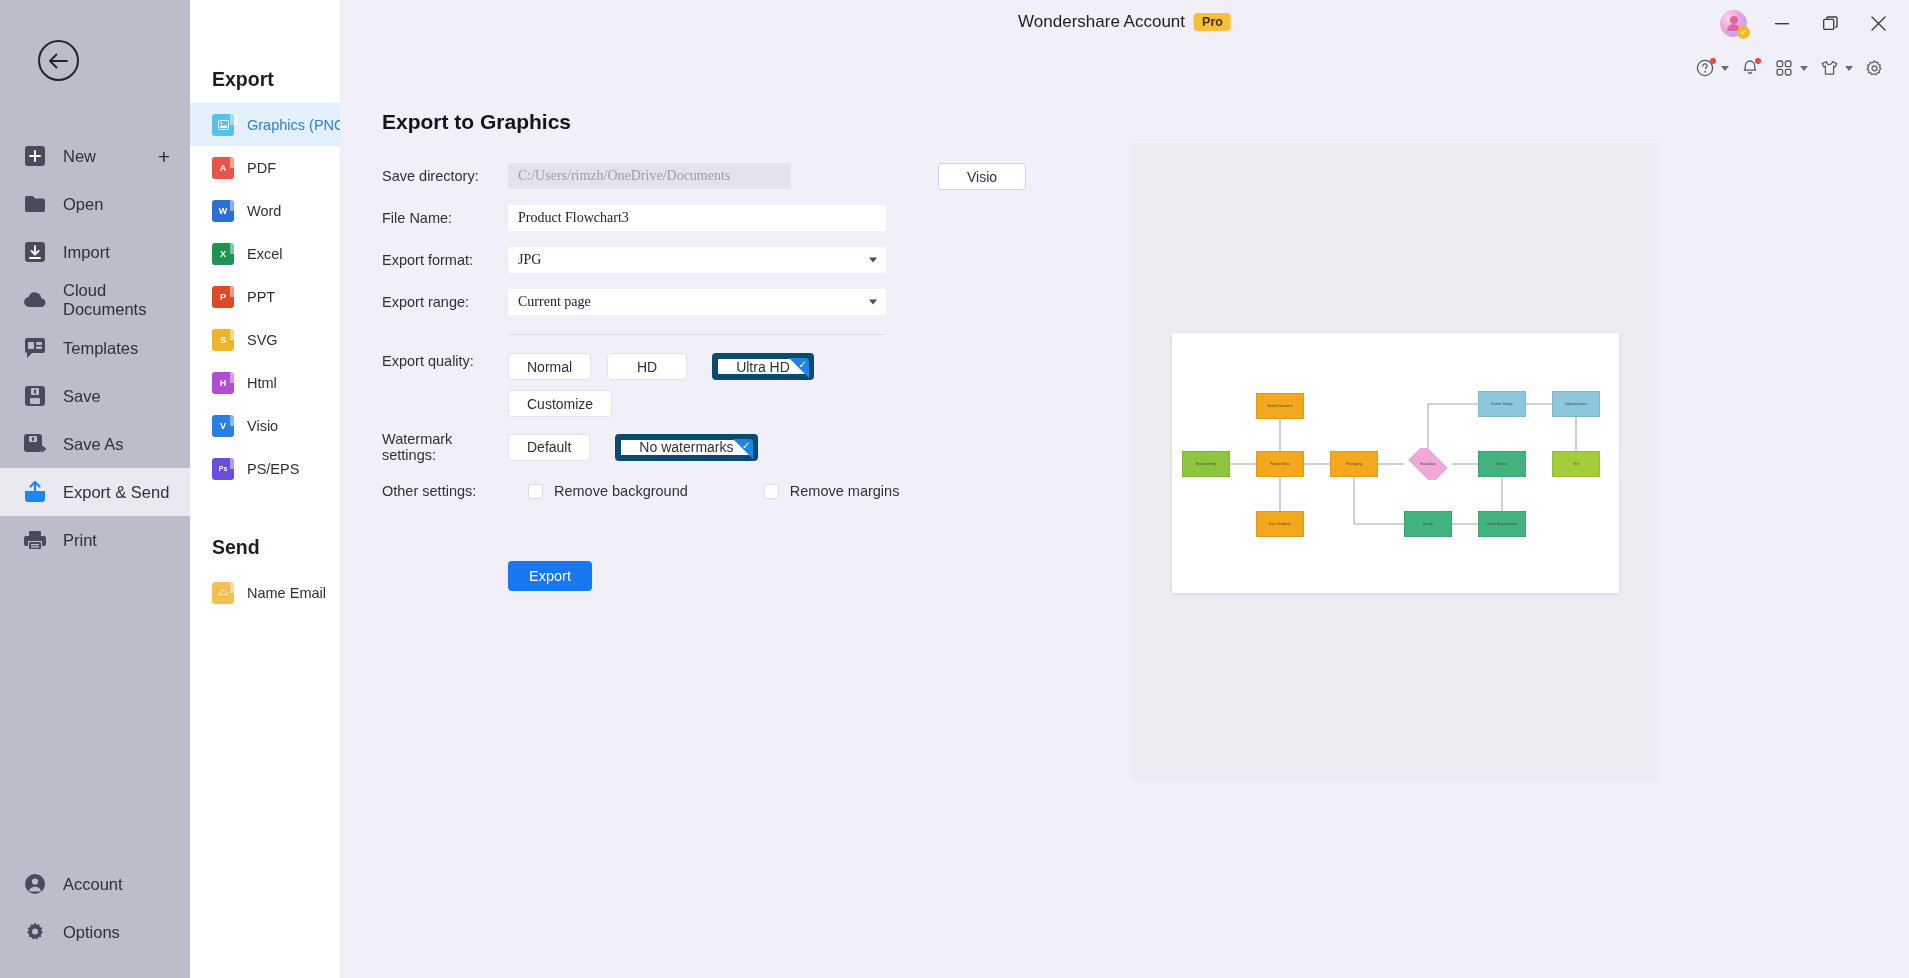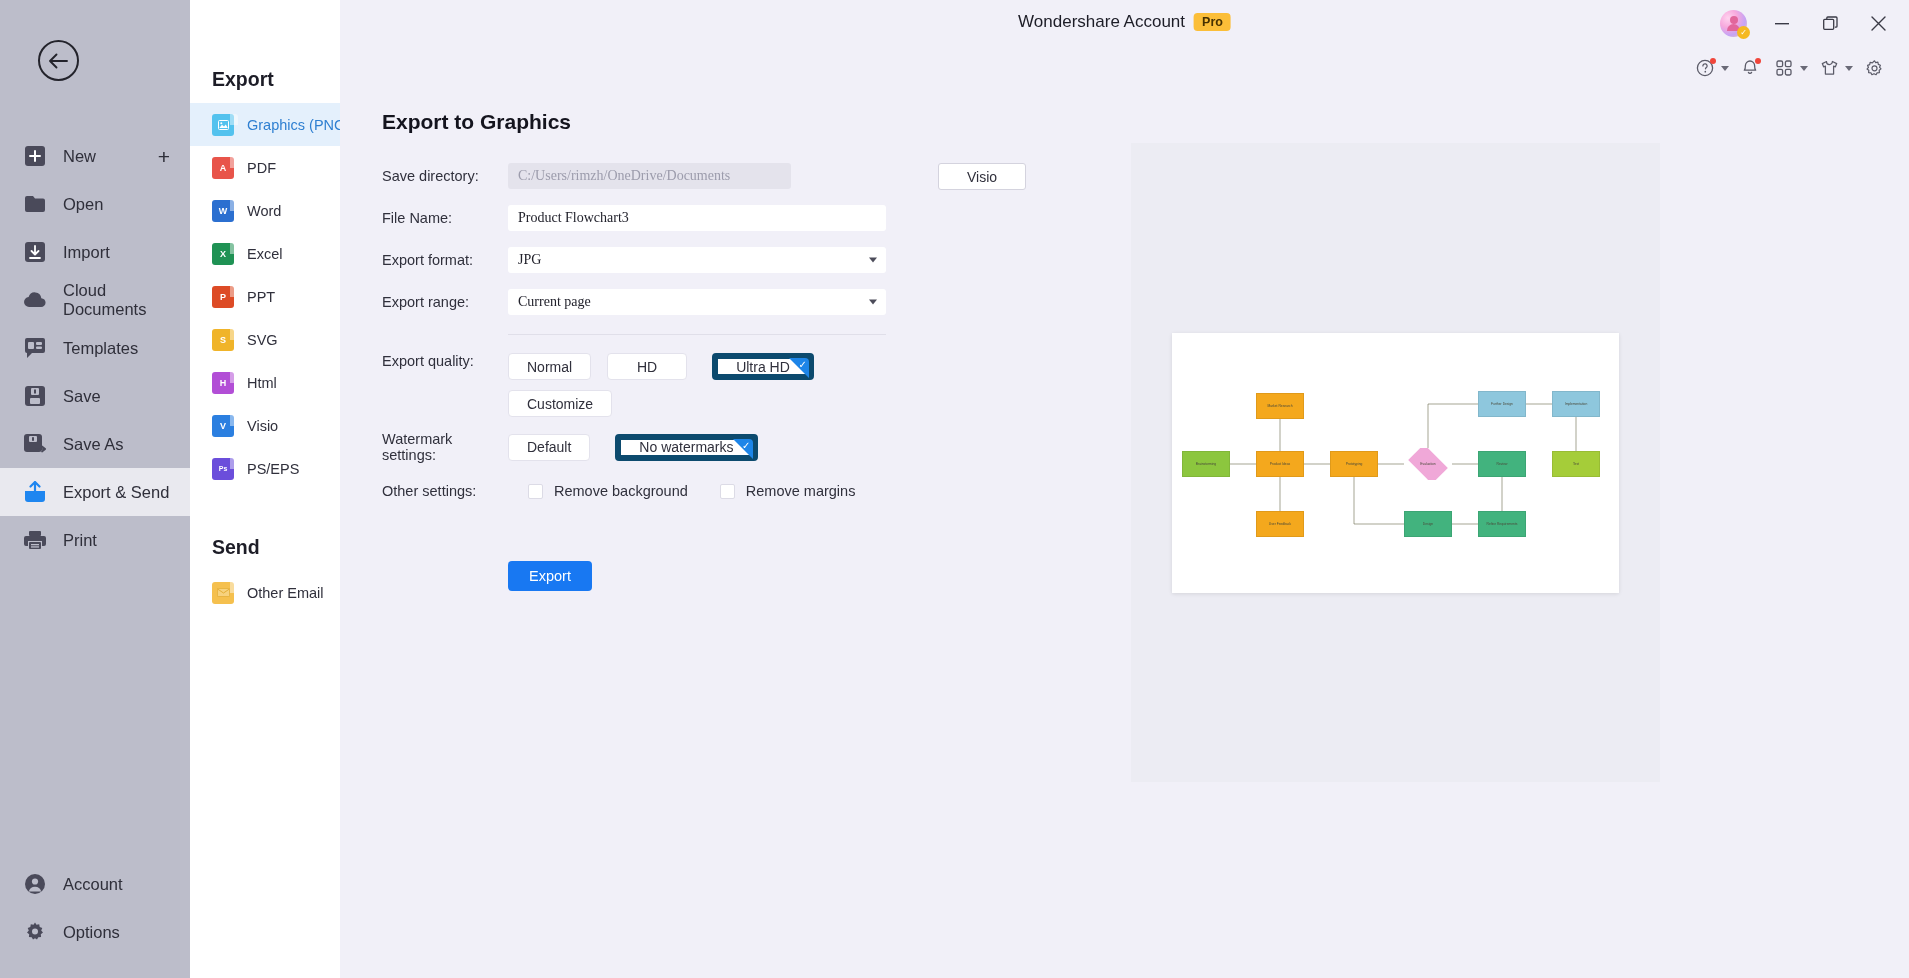--- a/index.html
+++ b/index.html
@@ -163,21 +163,21 @@
     border-top: 20px solid #1d85e8;
     border-left: 20px solid transparent;
     border-radius: 0 4px 0 0;
   }
   .opt-btn.selected .tick {
     position: absolute; top: 0px; right: 1px; z-index: 2;
     color: #fff; font-size: 10px; line-height: 12px;
   }
   .btnrow { display: flex; gap: 16px; align-items: center; }
   .row.quality { align-items: flex-start; }
-  .chkrow { display: flex; align-items: center; gap: 32px; padding-left: 20px; }
+  .chkrow { display: flex; align-items: center; gap: 76px; padding-left: 20px; }
   .chkitem { display: flex; align-items: center; gap: 11px; cursor: pointer; }
   .chkbox { width: 15px; height: 15px; background: #fff; border: 1px solid #dcdbe6; border-radius: 2px; }
   .chktxt { font-size: 14.5px; color: #30303c; }
   .export-btn {
     margin-top: 42px; margin-left: 126px;
     width: 84px; height: 30px; background: #1878f2; color: #fff;
     border: none; border-radius: 4px; font-size: 14.5px;
     cursor: pointer; font-family: "Liberation Sans", sans-serif;
   }
 
@@ -388,21 +388,21 @@
     </div>
 
     <div class="panel-heading send">Send</div>
     <div class="ex-item">
       <span class="ex-ico" style="background:#f5c04e">
         <svg width="13" height="9" viewBox="0 0 13 9">
             <rect x="0.4" y="0.4" width="12.2" height="8.2" rx="1" fill="#f7d27e" stroke="#e0a92e" stroke-width="0.7"></rect>
             <path d="M0.6 1 L6.5 5 L12.4 1" fill="none" stroke="#e0a92e" stroke-width="0.9"></path>
           </svg>
       </span>
-      <span>Other Email</span>
+      <span>Name Email</span>
     </div>
   </div>
 
   <div class="main">
 
     <div class="titlebar">
       <div class="apptitle">
         <span>Wondershare Account</span>
         <span class="pro-badge">Pro</span>
       </div>

